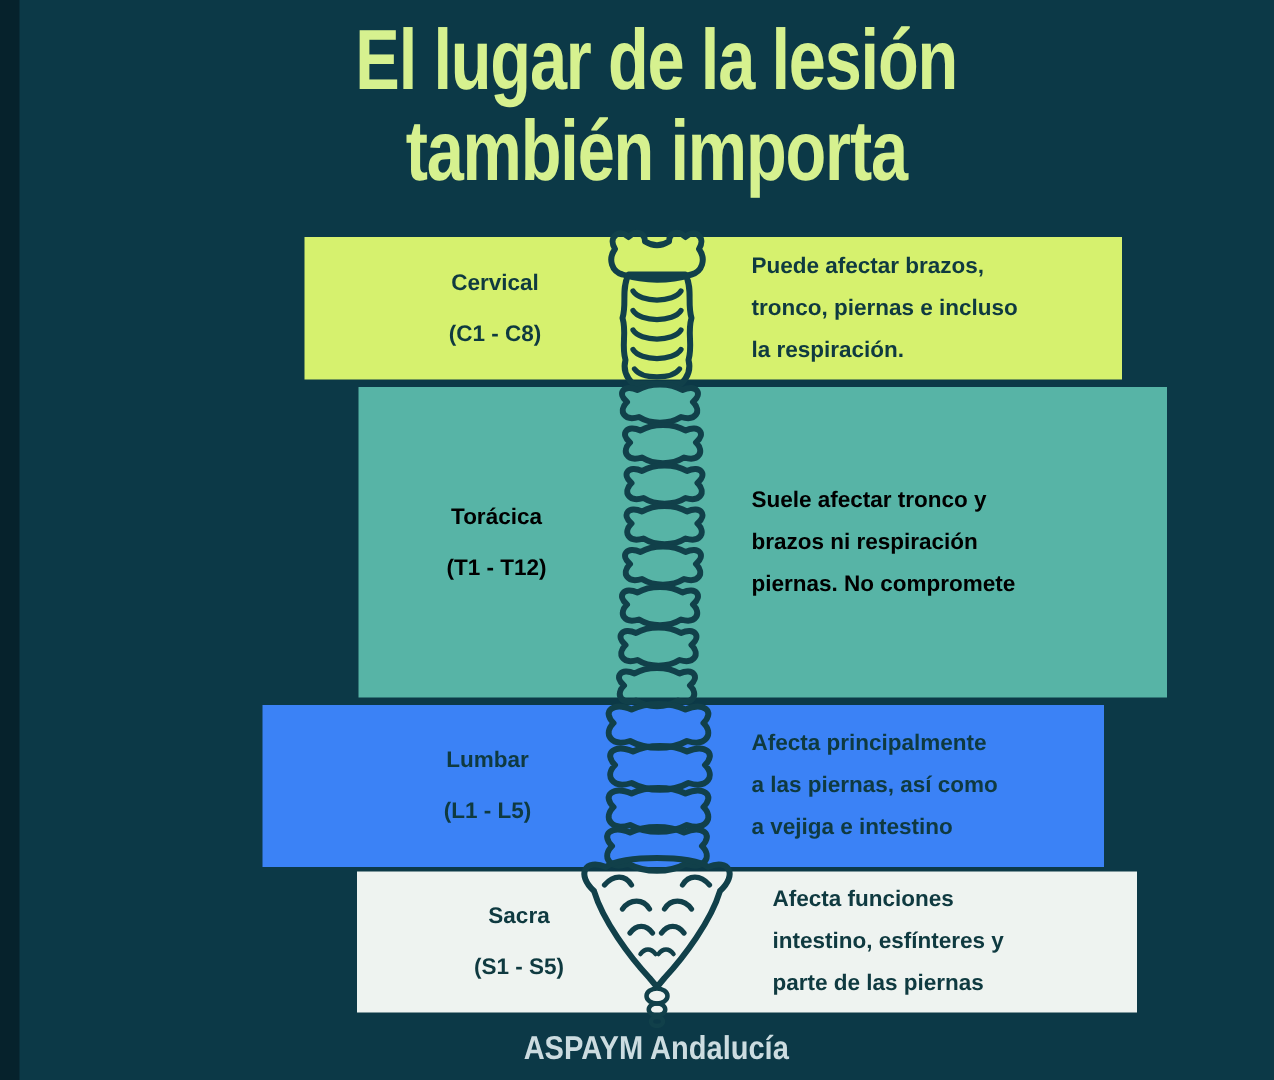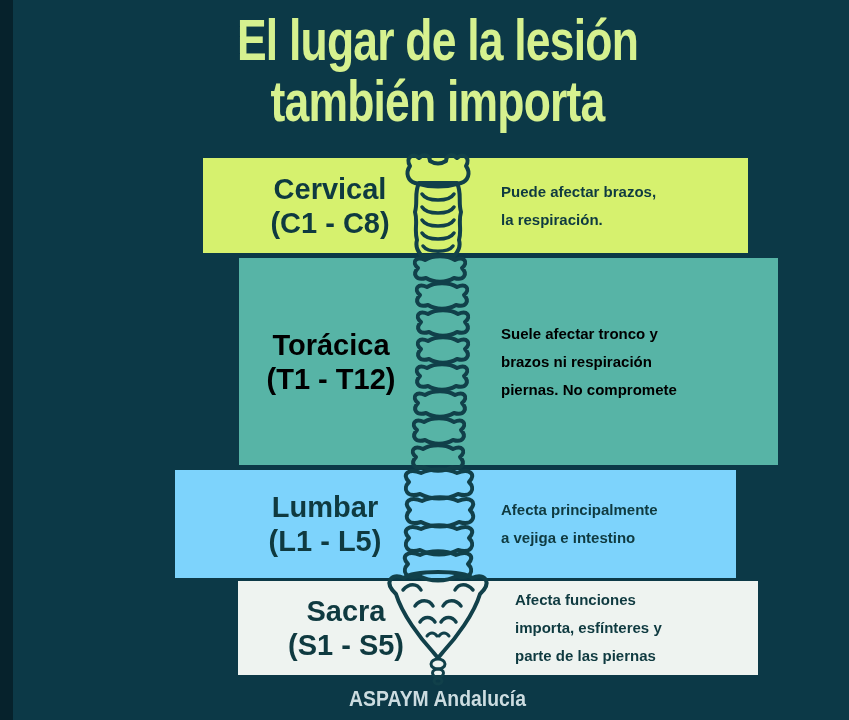--- a/index.html
+++ b/index.html
@@ -16,21 +16,21 @@
     transform:scaleX(0.78);transform-origin:50% 0;
   }
   .band{position:absolute;}
   .band-cervical{left:190px;top:158px;width:545px;height:95px;}
   .band-toracica{left:226px;top:258px;width:539px;height:207px;}
   .band-lumbar{left:162px;top:470px;width:561px;height:108px;}
   .band-sacra{left:225px;top:581px;width:520px;height:94px;}
   .band-label{
     position:absolute;top:0;height:100%;width:220px;
     display:flex;flex-direction:column;justify-content:center;
-    text-align:center;font-weight:bold;font-size:29px;line-height:34px;
+    text-align:center;font-weight:bold;font-size:15px;line-height:34px;
   }
   .band-cervical .band-label{left:17px;}
   .band-toracica .band-label{left:-18px;}
   .band-lumbar .band-label{left:40px;}
   .band-sacra .band-label{left:-2px;align-items:center;}
   .band-desc{
     position:absolute;top:50%;transform:translateY(-50%);
     font-weight:bold;font-size:15px;line-height:28px;
   }
   .band-cervical .band-desc{left:298px;width:240px;}
@@ -56,55 +56,57 @@
     <div>también importa</div>
   </h1>
 
   <div class="band band-cervical" style="background-color: rgb(214, 241, 110); color: rgb(15, 58, 64);">
     <div class="band-label">
       <div>Cervical</div>
       <div>(C1 - C8)</div>
     </div>
     <div class="band-desc">
       <div>Puede afectar brazos,</div>
+      <div>tronco, piernas e incluso</div>
       <div>la respiración.</div>
     </div>
   </div>
 
   <div class="band band-toracica" style="background-color: rgb(87, 180, 166); color: #000000;">
     <div class="band-label">
       <div>Torácica</div>
       <div>(T1 - T12)</div>
     </div>
     <div class="band-desc">
       <div>Suele afectar tronco y</div>
       <div>brazos ni respiración</div>
       <div>piernas. No compromete</div>
     </div>
   </div>
 
-  <div class="band band-lumbar" style="background-color: #7dd3fc; color: rgb(15, 58, 64);">
+  <div class="band band-lumbar" style="background-color: #3b82f6; color: rgb(15, 58, 64);">
     <div class="band-label">
       <div>Lumbar</div>
       <div>(L1 - L5)</div>
     </div>
     <div class="band-desc">
       <div>Afecta principalmente</div>
+      <div>a las piernas, así como</div>
       <div>a vejiga e intestino</div>
     </div>
   </div>
 
   <div class="band band-sacra" style="background-color: rgb(238, 243, 240); color: rgb(15, 58, 64);">
     <div class="band-label">
       <div>Sacra</div>
       <div>(S1 - S5)</div>
     </div>
     <div class="band-desc">
       <div>Afecta funciones</div>
-      <div>importa, esfínteres y</div>
+      <div>intestino, esfínteres y</div>
       <div>parte de las piernas</div>
     </div>
   </div>
 
   <svg class="spine" viewBox="0 0 150 540" fill="none" stroke="currentColor" stroke-width="4" stroke-linecap="round" stroke-linejoin="round" style="color: rgb(17, 64, 74);">
     <defs>
       <path id="tv" d="M-22,-3 C-29,-9 -24,-15 -15,-11 C-7,-16 7,-16 15,-11 C24,-15 29,-9 22,-3 C28,3 24,10 14,7 C6,12 -6,12 -14,7 C-24,10 -28,3 -22,-3 Z"></path>
       <path id="lv" d="M-30,-4 C-38,-12 -30,-18 -18,-13 C-8,-18 8,-18 18,-13 C30,-18 38,-12 30,-4 C37,3 32,12 19,8 C8,14 -8,14 -19,8 C-32,12 -37,3 -30,-4 Z"></path>
     </defs>
 

